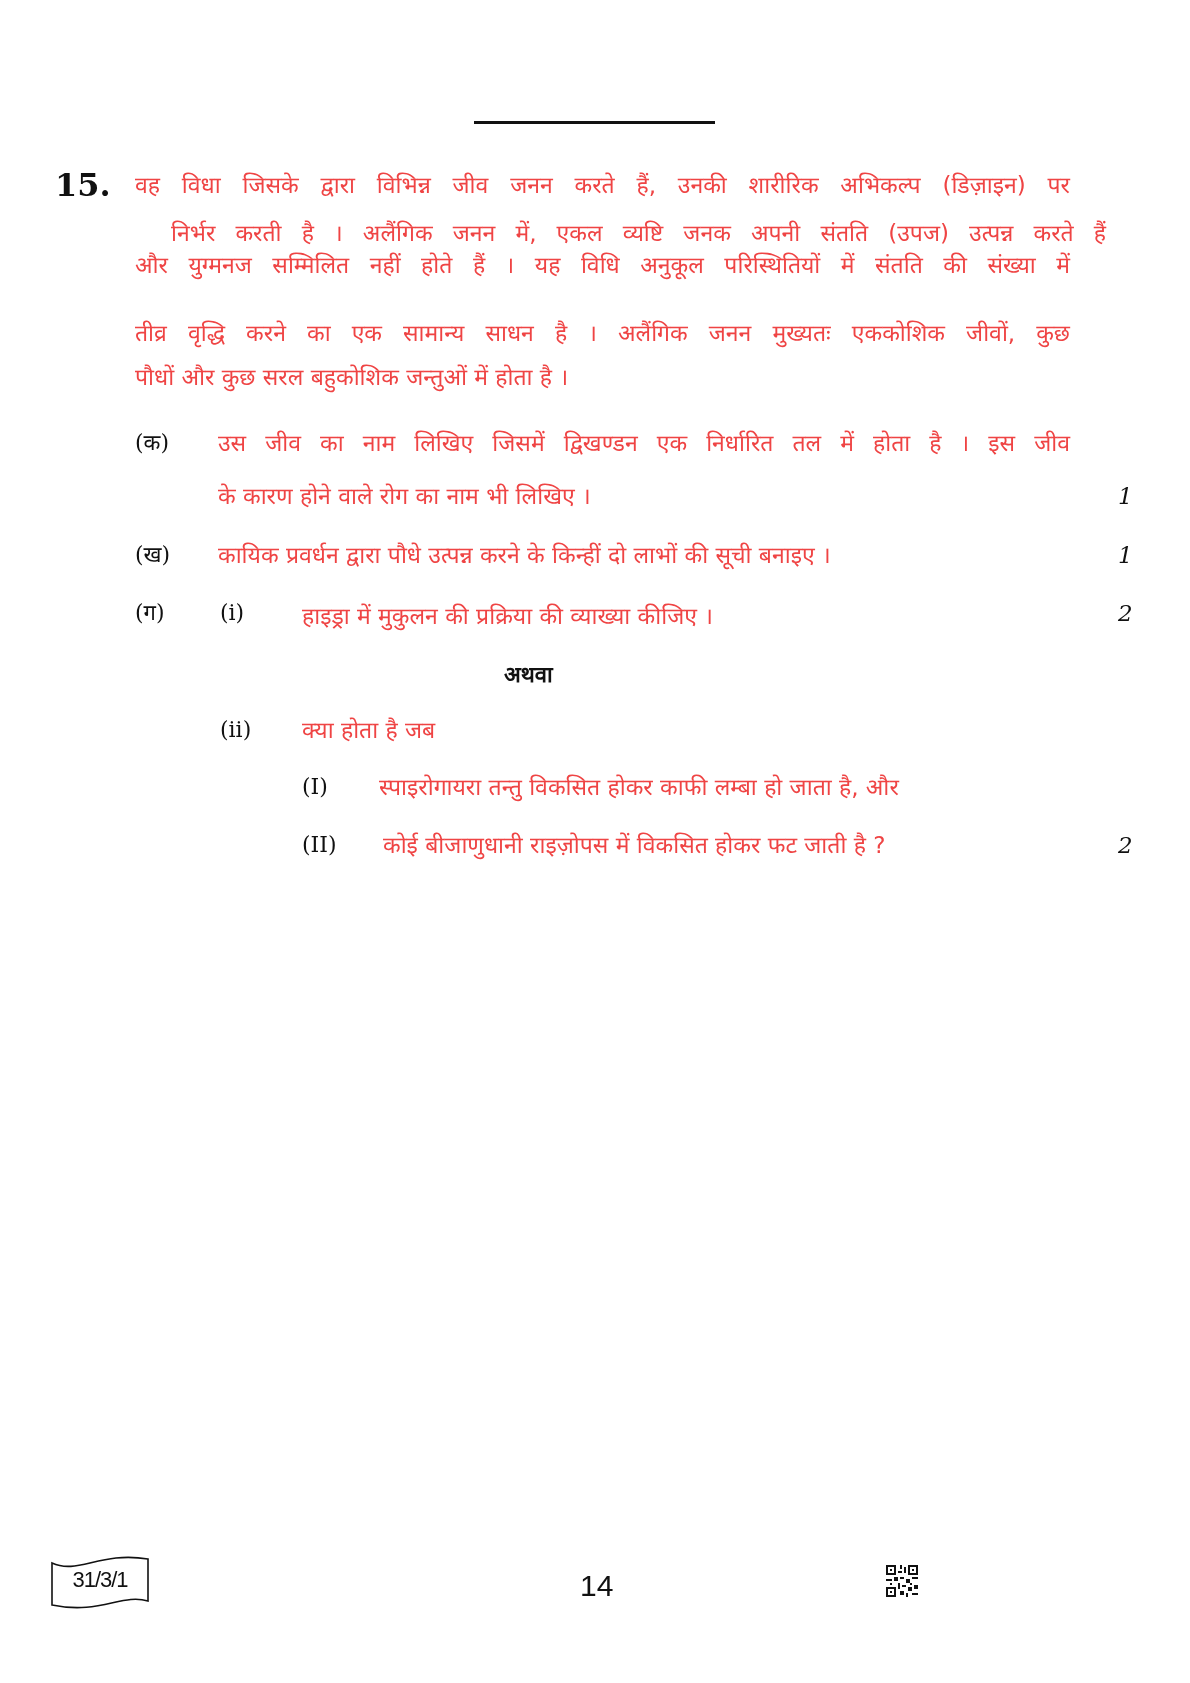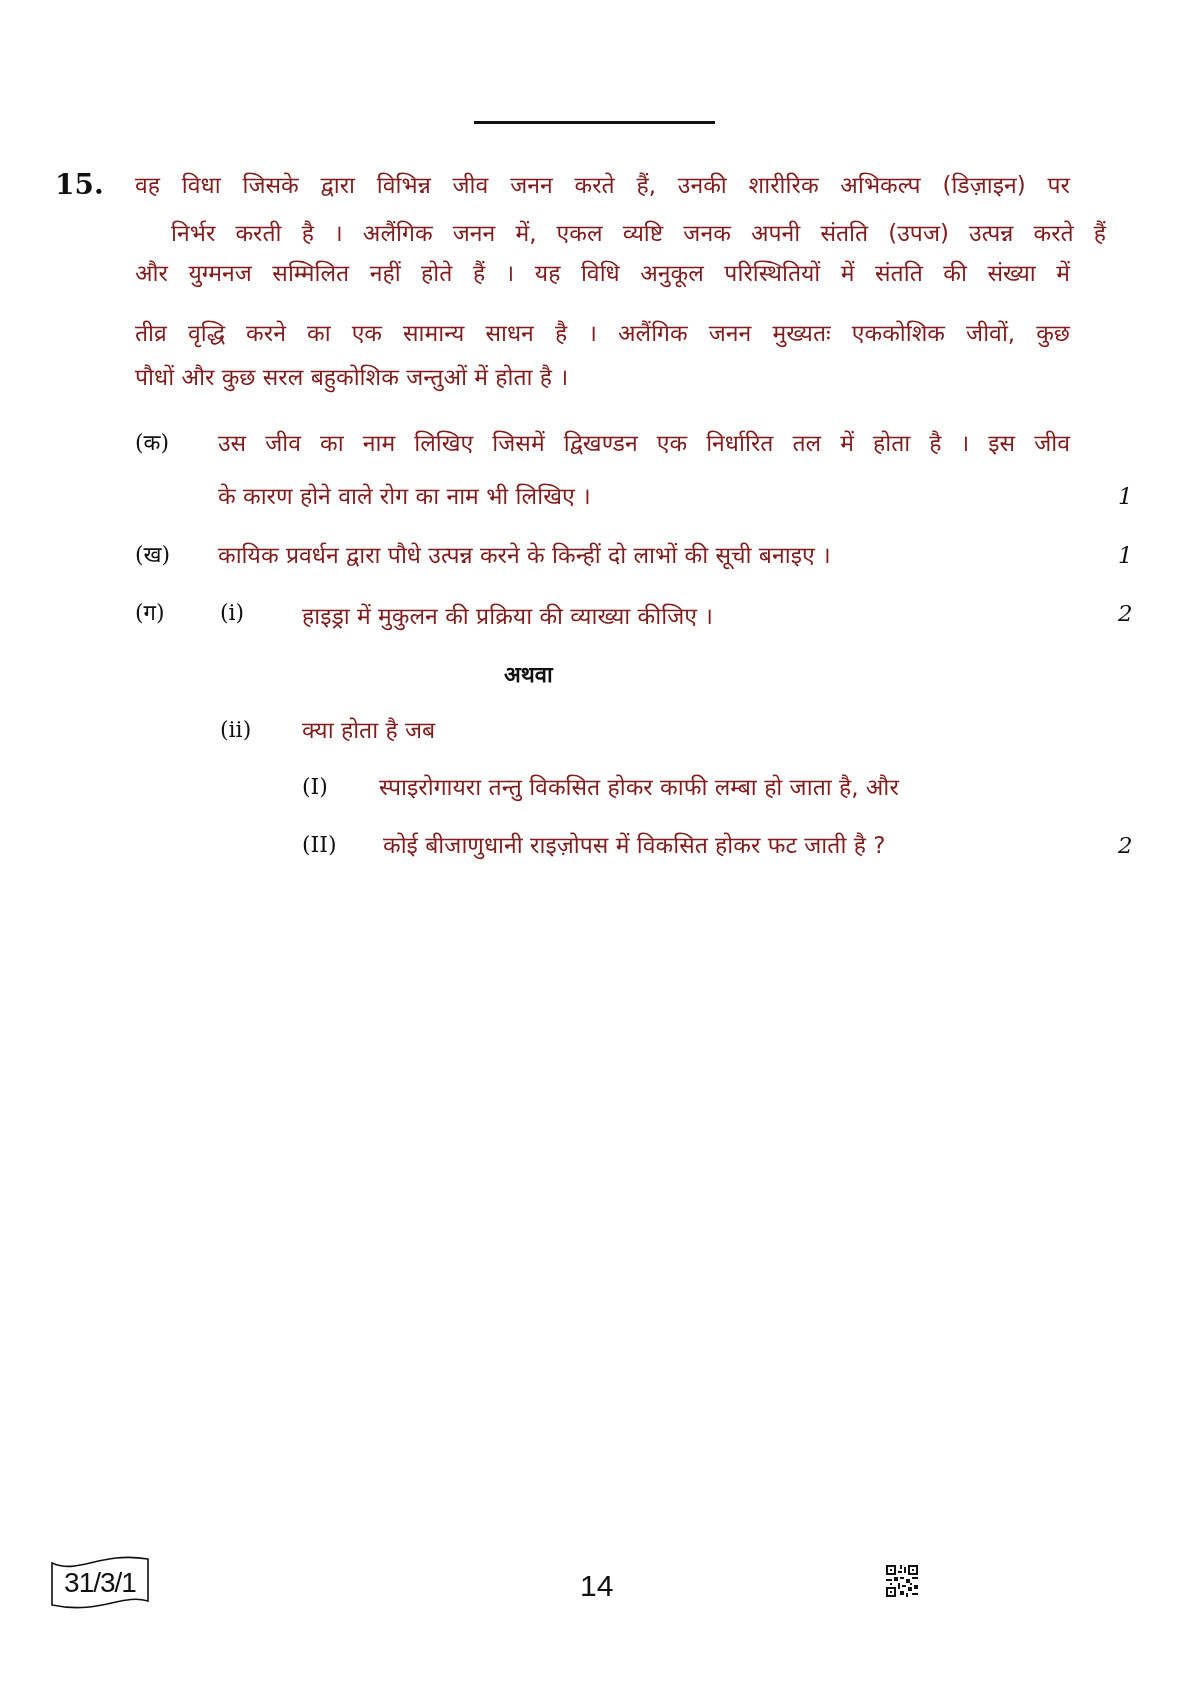--- a/index.html
+++ b/index.html
@@ -1,42 +1,42 @@
 <!DOCTYPE html>
 <html><head>
 <meta charset="utf-8">
 <style>
   html, body { margin: 0; padding: 0; background: #ffffff; }
   body { width: 1190px; height: 1683px; position: relative; overflow: hidden;
          font-family: "DejaVu Sans", sans-serif; color: #111; }
   .rule { position: absolute; left: 474px; top: 121px; width: 241px; height: 3px; background: #111; }
-  .line { position: absolute; font-size: 23px; line-height: 30px; white-space: nowrap; color: #7f1d1d; }
-  .qnum { position: absolute; left: 55px; font-family: "DejaVu Serif", serif; font-weight: bold; font-size: 28px; line-height: 30px; }
+  .line { position: absolute; font-size: 23px; line-height: 30px; white-space: nowrap; color: #ef4444; }
+  .qnum { position: absolute; left: 55px; font-family: "DejaVu Serif", serif; font-weight: bold; font-size: 32px; line-height: 30px; }
   .para { left: 135px; width: 935px; }
   .justify { text-align: justify; text-align-last: justify; }
   .label { position: absolute; font-family: "DejaVu Serif", serif; font-size: 22px; line-height: 30px; }
   .mark { position: absolute; left: 1118px; font-family: "DejaVu Serif", serif; font-style: italic; font-size: 23px; line-height: 30px; }
   .or { position: absolute; left: 468px; font-weight: bold; font-size: 22px; line-height: 30px; margin-left: 36px; }
   .footer-code { position: absolute; left: 48px; top: 1553px; width: 104px; height: 56px; }
   .footer-code svg { position: absolute; left: 0; top: 0; }
   .footer-code span { position: absolute; left: 0; width: 104px; top: 14px; text-align: center;
-                      font-family: "Liberation Sans Narrow", "Liberation Sans", sans-serif; font-size: 28px; letter-spacing: -1px; }
+                      font-family: "Liberation Sans Narrow", "Liberation Sans", sans-serif; font-size: 22px; letter-spacing: -1px; }
   .page-num { position: absolute; left: 580px; top: 1569px; font-family: "Liberation Sans", sans-serif; font-size: 30px; }
   .qr { position: absolute; left: 886px; top: 1565px; width: 32px; height: 32px; }
 </style>
 </head>
 <body>
 
 <div class="rule"></div>
 
 <div class="qnum" style="top:170px;">15.</div>
 
 <div class="line para justify" style="top:170px;">वह विधा जिसके द्वारा विभिन्न जीव जनन करते हैं, उनकी शारीरिक अभिकल्प (डिज़ाइन) पर</div>
 <div class="line para justify" style="top:218px;margin-left:36px;">निर्भर करती है । अलैंगिक जनन में, एकल व्यष्टि जनक अपनी संतति (उपज) उत्पन्न करते हैं</div>
-<div class="line para justify" style="top:258px;">और युग्मनज सम्मिलित नहीं होते हैं । यह विधि अनुकूल परिस्थितियों में संतति की संख्या में</div>
+<div class="line para justify" style="top:250px;">और युग्मनज सम्मिलित नहीं होते हैं । यह विधि अनुकूल परिस्थितियों में संतति की संख्या में</div>
 <div class="line para justify" style="top:318px;">तीव्र वृद्धि करने का एक सामान्य साधन है । अलैंगिक जनन मुख्यतः एककोशिक जीवों, कुछ</div>
 <div class="line para" style="top:362px;">पौधों और कुछ सरल बहुकोशिक जन्तुओं में होता है ।</div>
 
 <div class="label" style="left:135px; top:428px;">(क)</div>
 <div class="line justify" style="left:218px; width:852px; top:428px;">उस जीव का नाम लिखिए जिसमें द्विखण्डन एक निर्धारित तल में होता है । इस जीव</div>
 <div class="line" style="left:218px; top:481px;">के कारण होने वाले रोग का नाम भी लिखिए ।</div>
 <div class="mark" style="top:481px;">1</div>
 
 <div class="label" style="left:135px; top:540px;">(ख)</div>
 <div class="line" style="left:218px; top:540px;">कायिक प्रवर्धन द्वारा पौधे उत्पन्न करने के किन्हीं दो लाभों की सूची बनाइए ।</div>

